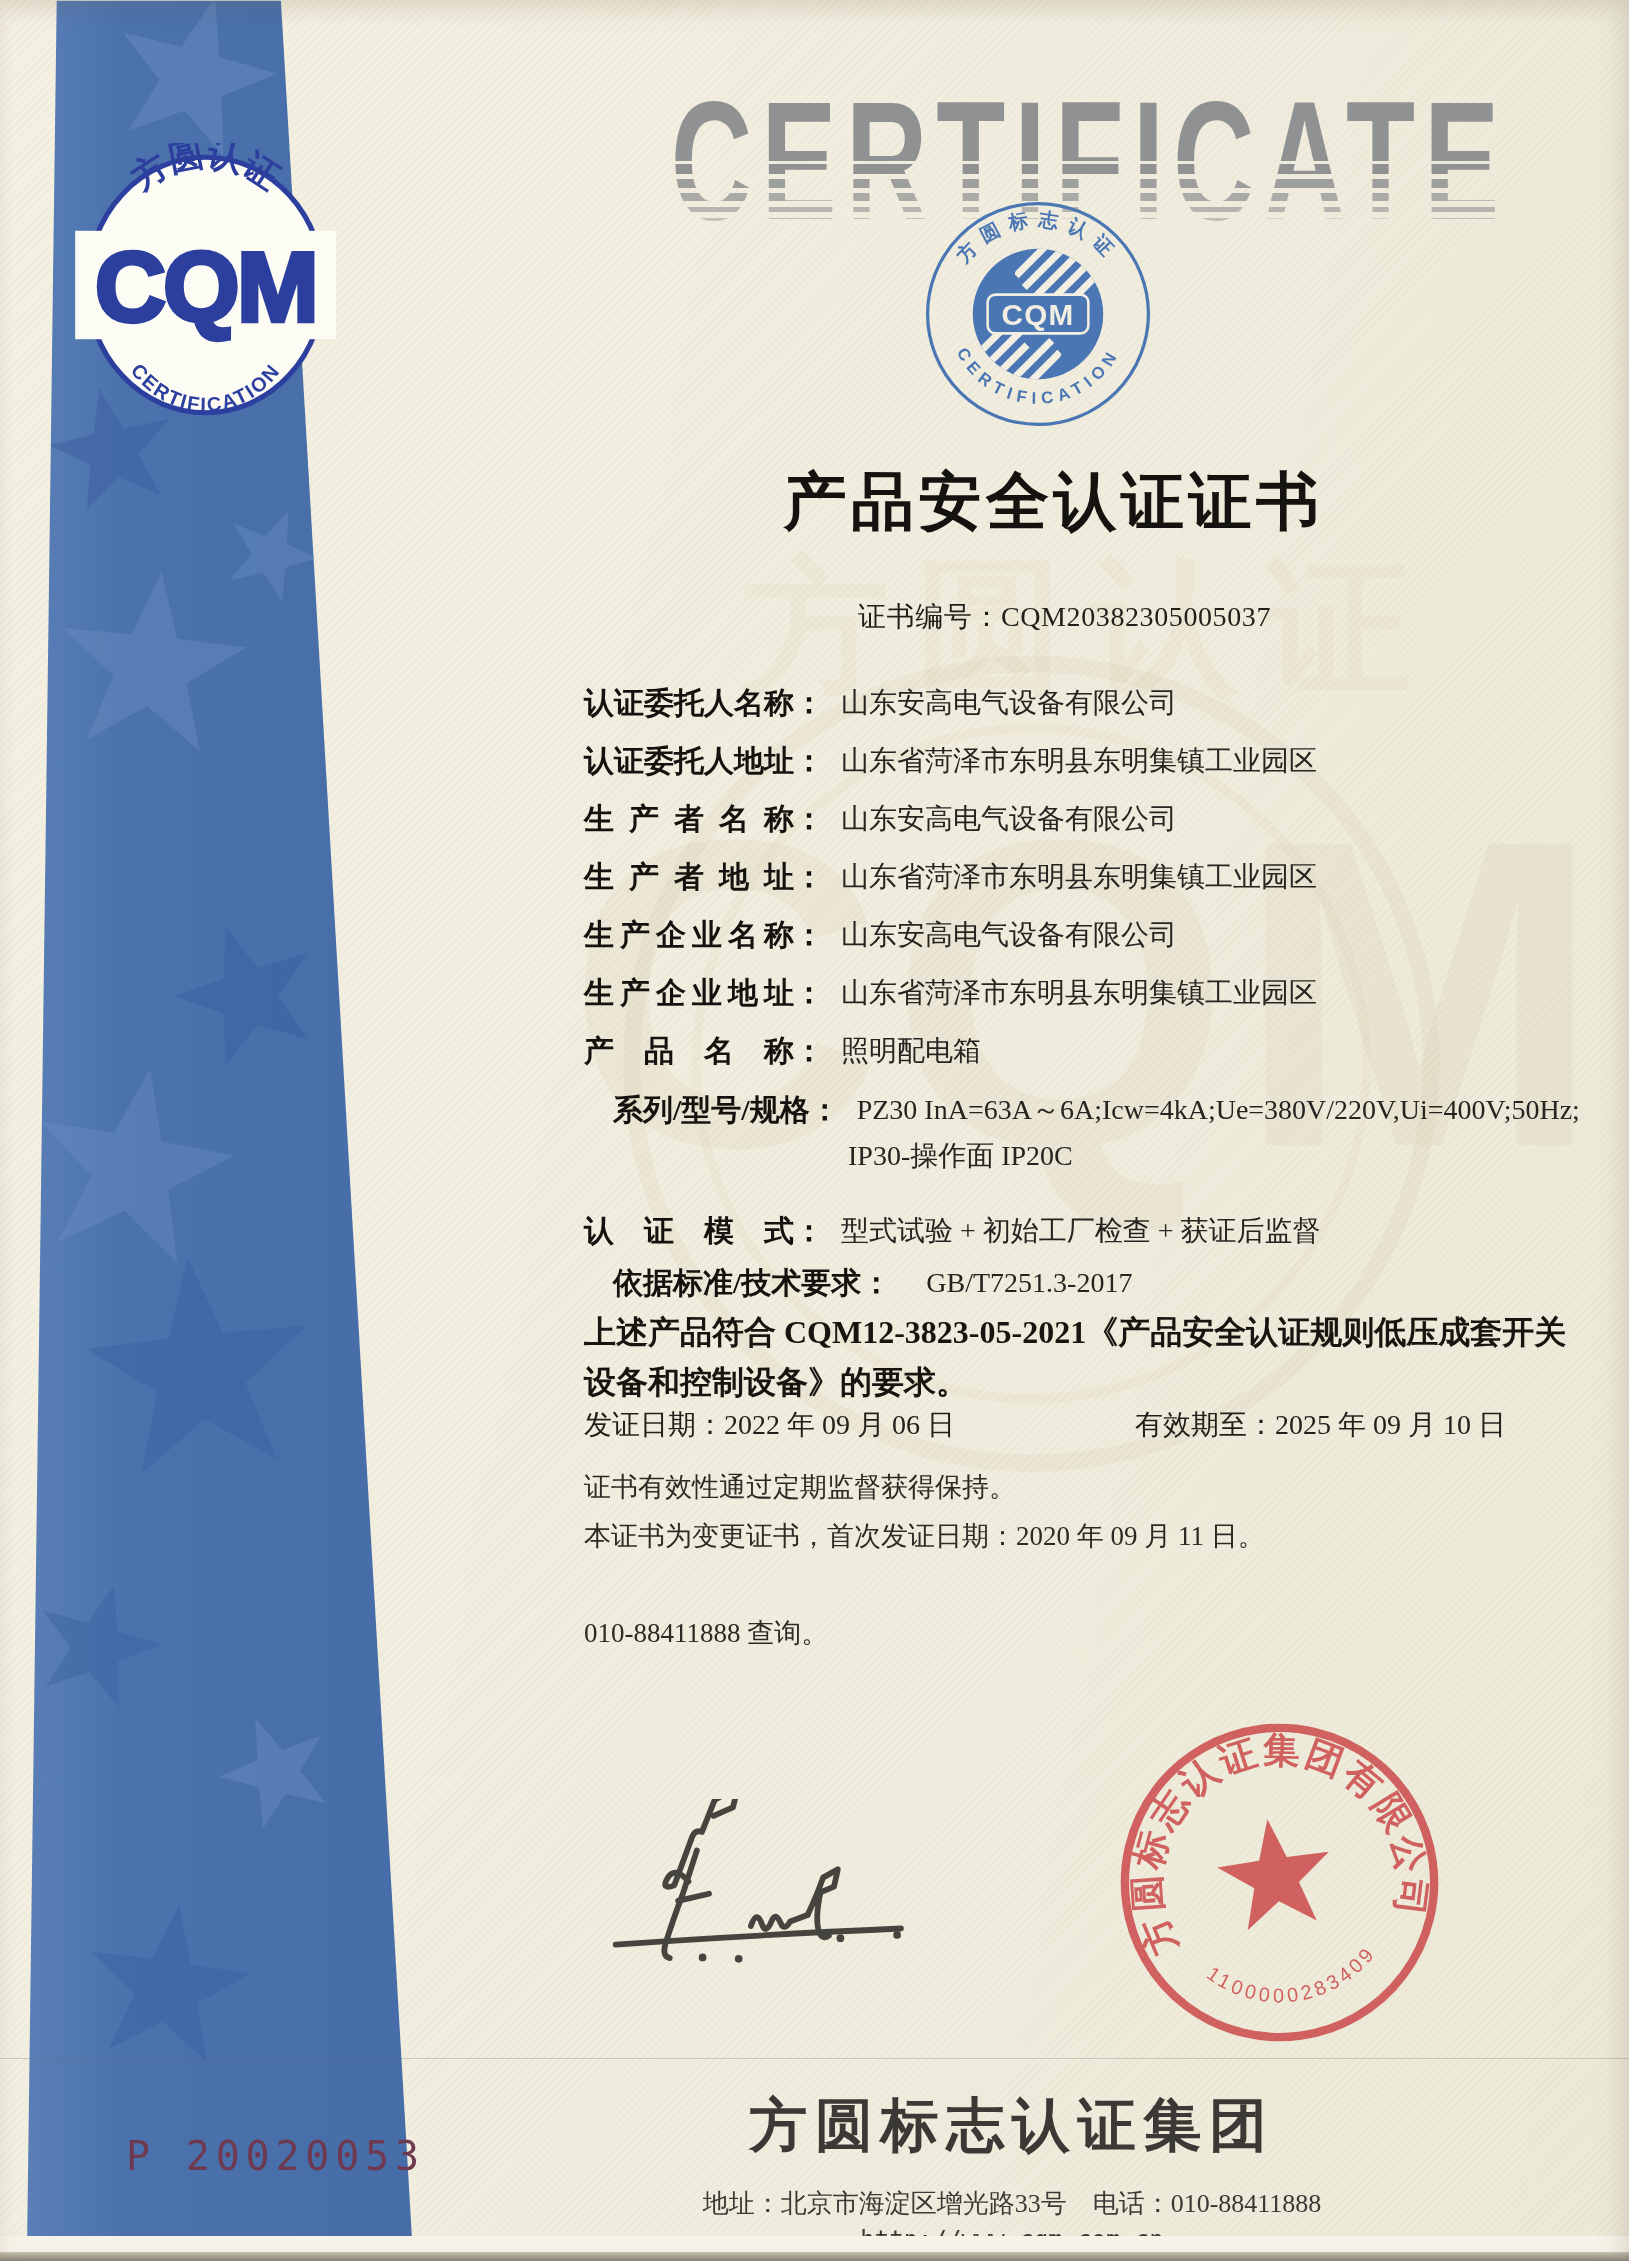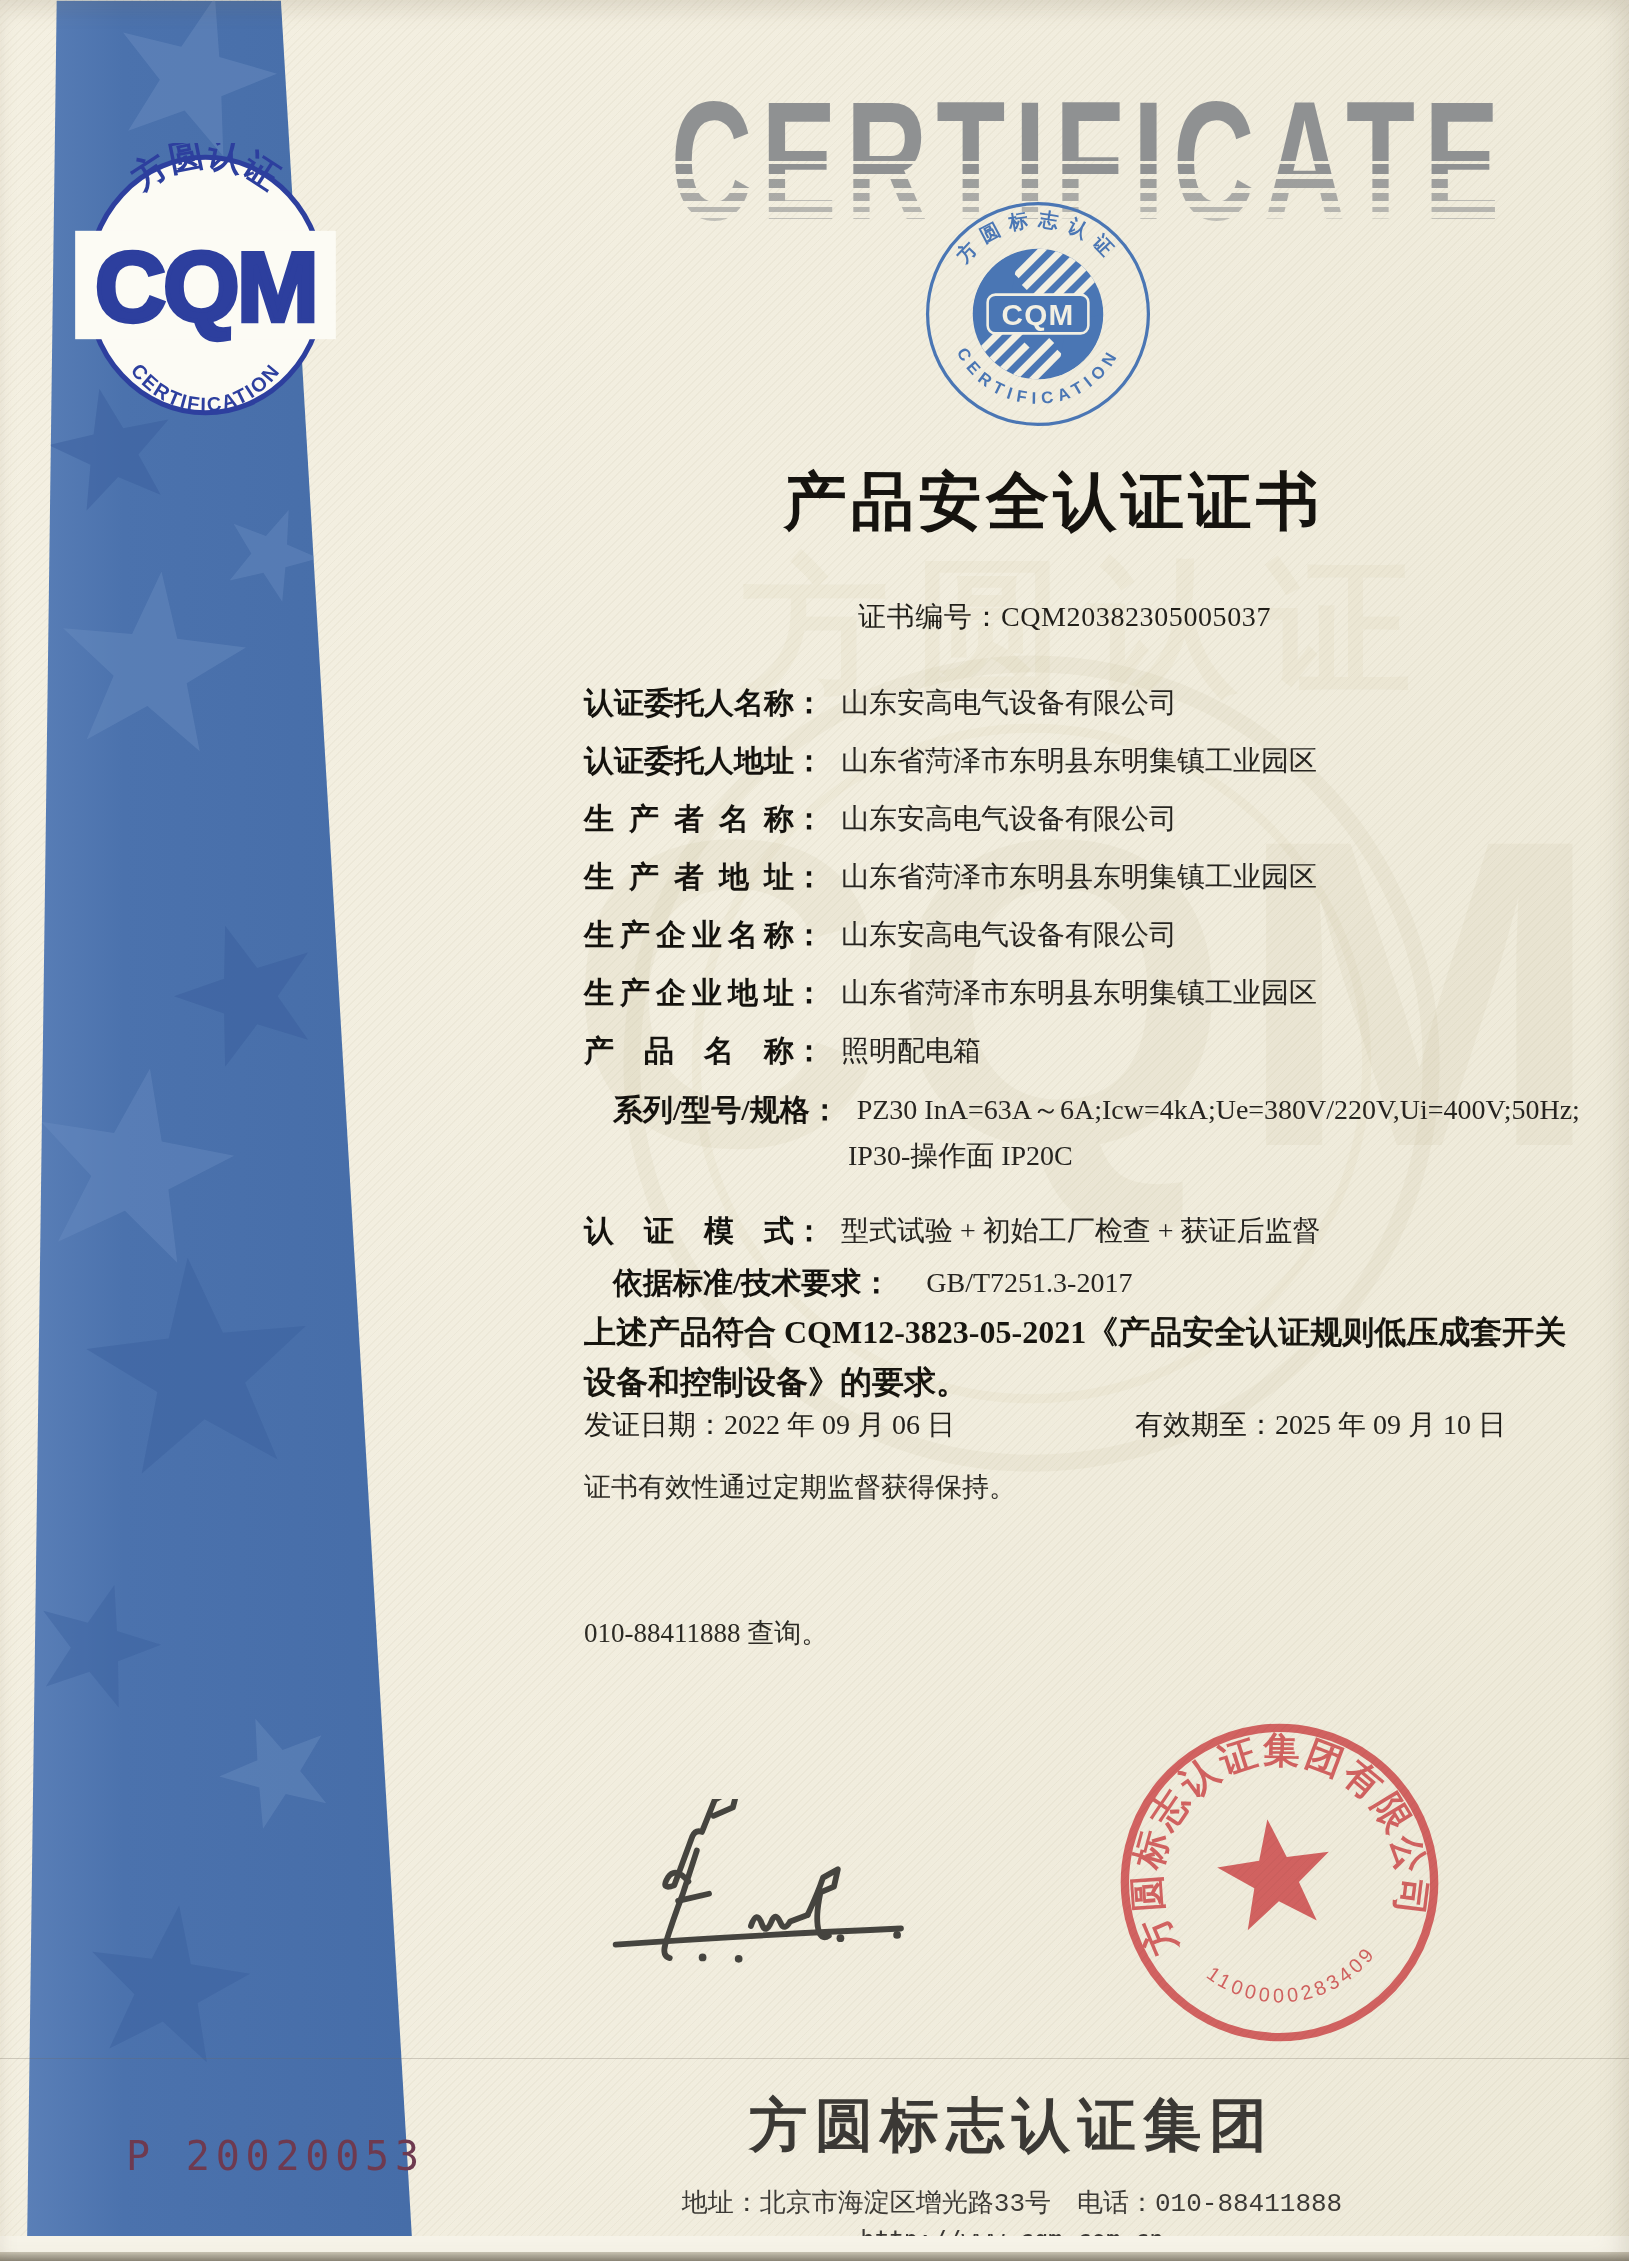--- a/index.html
+++ b/index.html
@@ -66,21 +66,21 @@
   }
   .dateline{position:absolute;font-size:28px;color:#211f1a;white-space:nowrap;}
   .note{position:absolute;left:584px;font-size:27px;color:#2c2a24;white-space:nowrap;margin-top:16px;}
   .crease{position:absolute;left:0;top:2058px;width:1630px;height:1.3px;background:rgba(110,105,92,.28);}
   .footer-company{
     position:absolute;left:583px;top:2097px;width:858px;text-align:center;
     font-size:58px;font-weight:bold;color:#3b3935;letter-spacing:7.7px;line-height:1;
   }
   .footer-contact{
     position:absolute;left:583px;top:2191px;width:858px;text-align:center;
-    font-family:Liberation Mono, monospace;
+    font-family:Liberation Serif, serif;
     font-size:26px;color:#3b3935;line-height:1;
   }
   .footer-site{
     position:absolute;left:583px;top:2228px;width:858px;text-align:center;
     font-family:"DejaVu Sans Mono","Liberation Mono",monospace;
     font-size:24px;color:#3b3935;line-height:1;
   }
   .serial{
     position:absolute;left:126px;top:2133px;
     font-family:"DejaVu Sans Mono","Liberation Mono",monospace;
@@ -248,20 +248,21 @@
       <span class="colon">：</span>
     <span class="val" style="margin-left:35px">GB/T7251.3-2017</span>
   </div>
 
   <div class="statement">上述产品符合 CQM12-3823-05-2021《产品安全认证规则低压成套开关设备和控制设备》的要求。</div>
 
   <div class="dateline" style="left:584px;top:1406px">发证日期：2022 年 09 月 06 日</div>
   <div class="dateline" style="left:1135px;top:1406px">有效期至：2025 年 09 月 10 日</div>
 
   <div class="note" style="top:1453px">证书有效性通过定期监督获得保持。</div>
+  <div class="note" style="top:1502px">本证书为变更证书，首次发证日期：2020 年 09 月 11 日。</div>
   <div class="note" style="top:1599px">010-88411888 查询。</div>
 
   <svg class="sig-wrap" width="322" height="174" viewBox="0 0 500 270">
     <g fill="none" stroke="#45443f" stroke-width="9" stroke-linecap="round" stroke-linejoin="round">
       <path d="M 128 128 q -20 -24 -32 -6 q -12 20 10 12 l 28 -76 q 5 -11 15 -7 l 20 -50 l 36 -19 l -8 31 l -30 13"></path>
       <path d="M 141 80 l -22 68 q -16 42 -27 78 q -5 18 7 21"></path>
       <path d="M 112 158 l 48 -11"></path>
       <path d="M 225 197 q 9 -26 17 -3 q 6 17 15 -4 q 6 -16 14 2 q 6 14 15 -2 l 27 -10"></path>
       <path d="M 313 180 q 16 -34 24 -58 l 23 -13 l -6 27 l -21 9 q -9 42 -2 62 q 5 12 15 5"></path>
       <path d="M 15 226 Q 210 212 458 201"></path>

